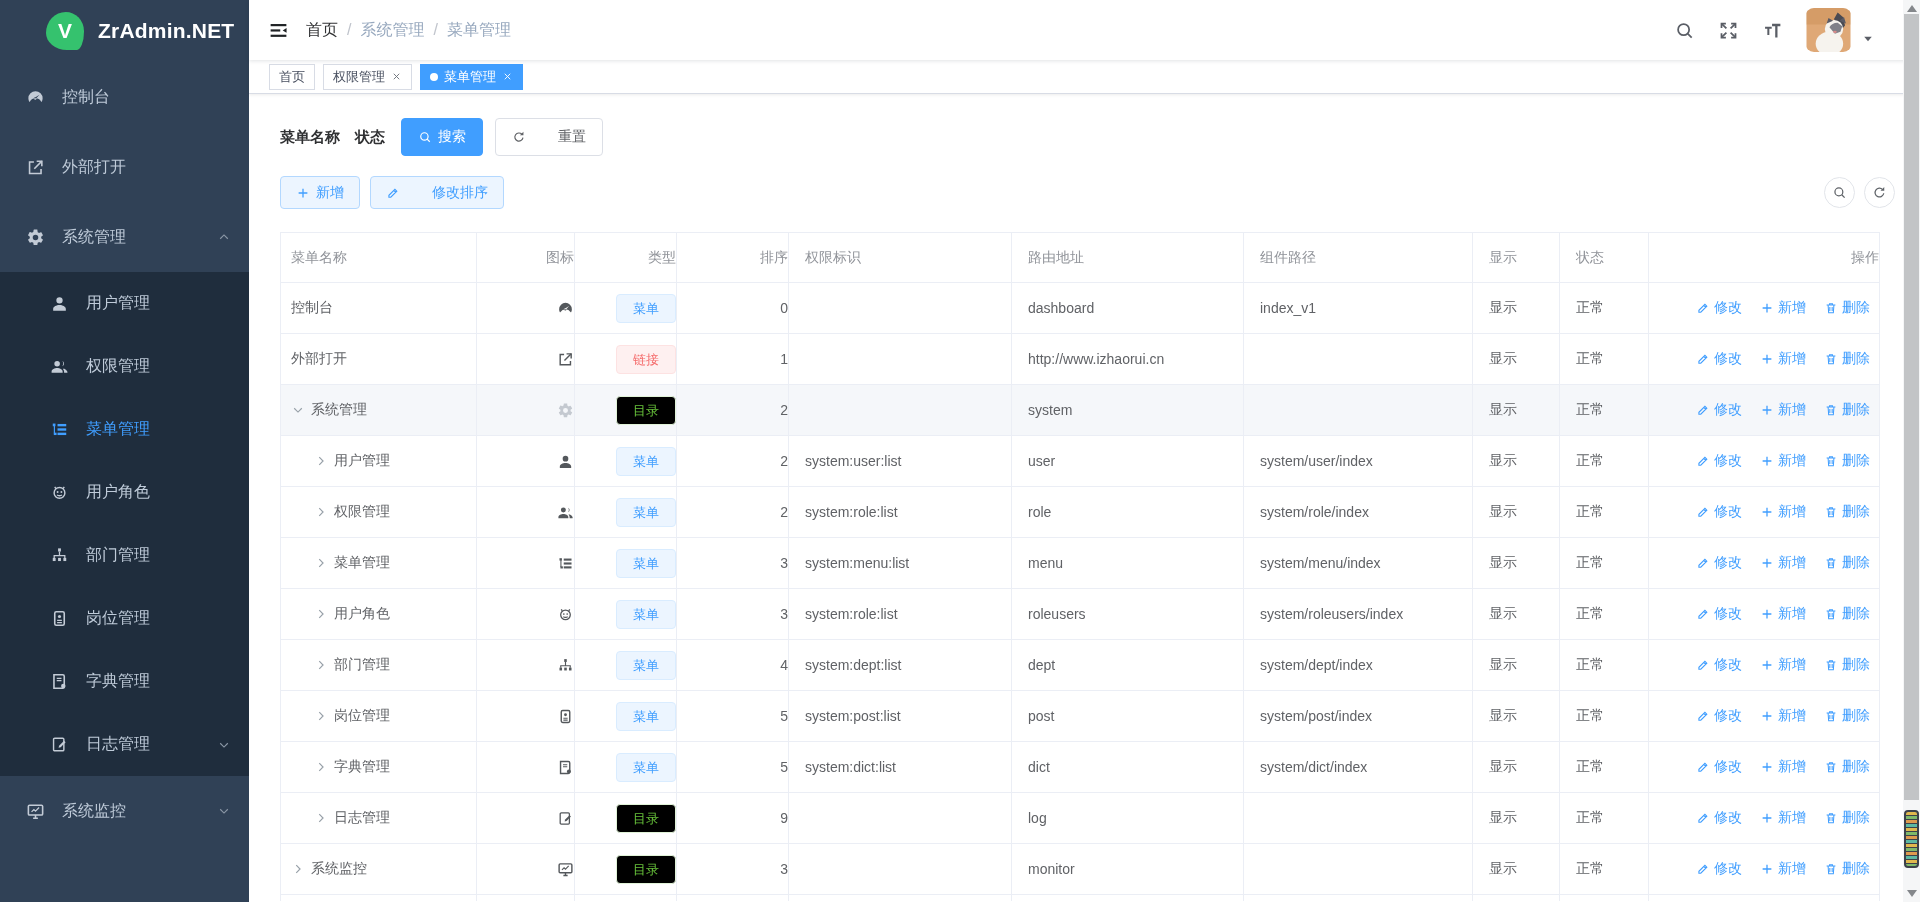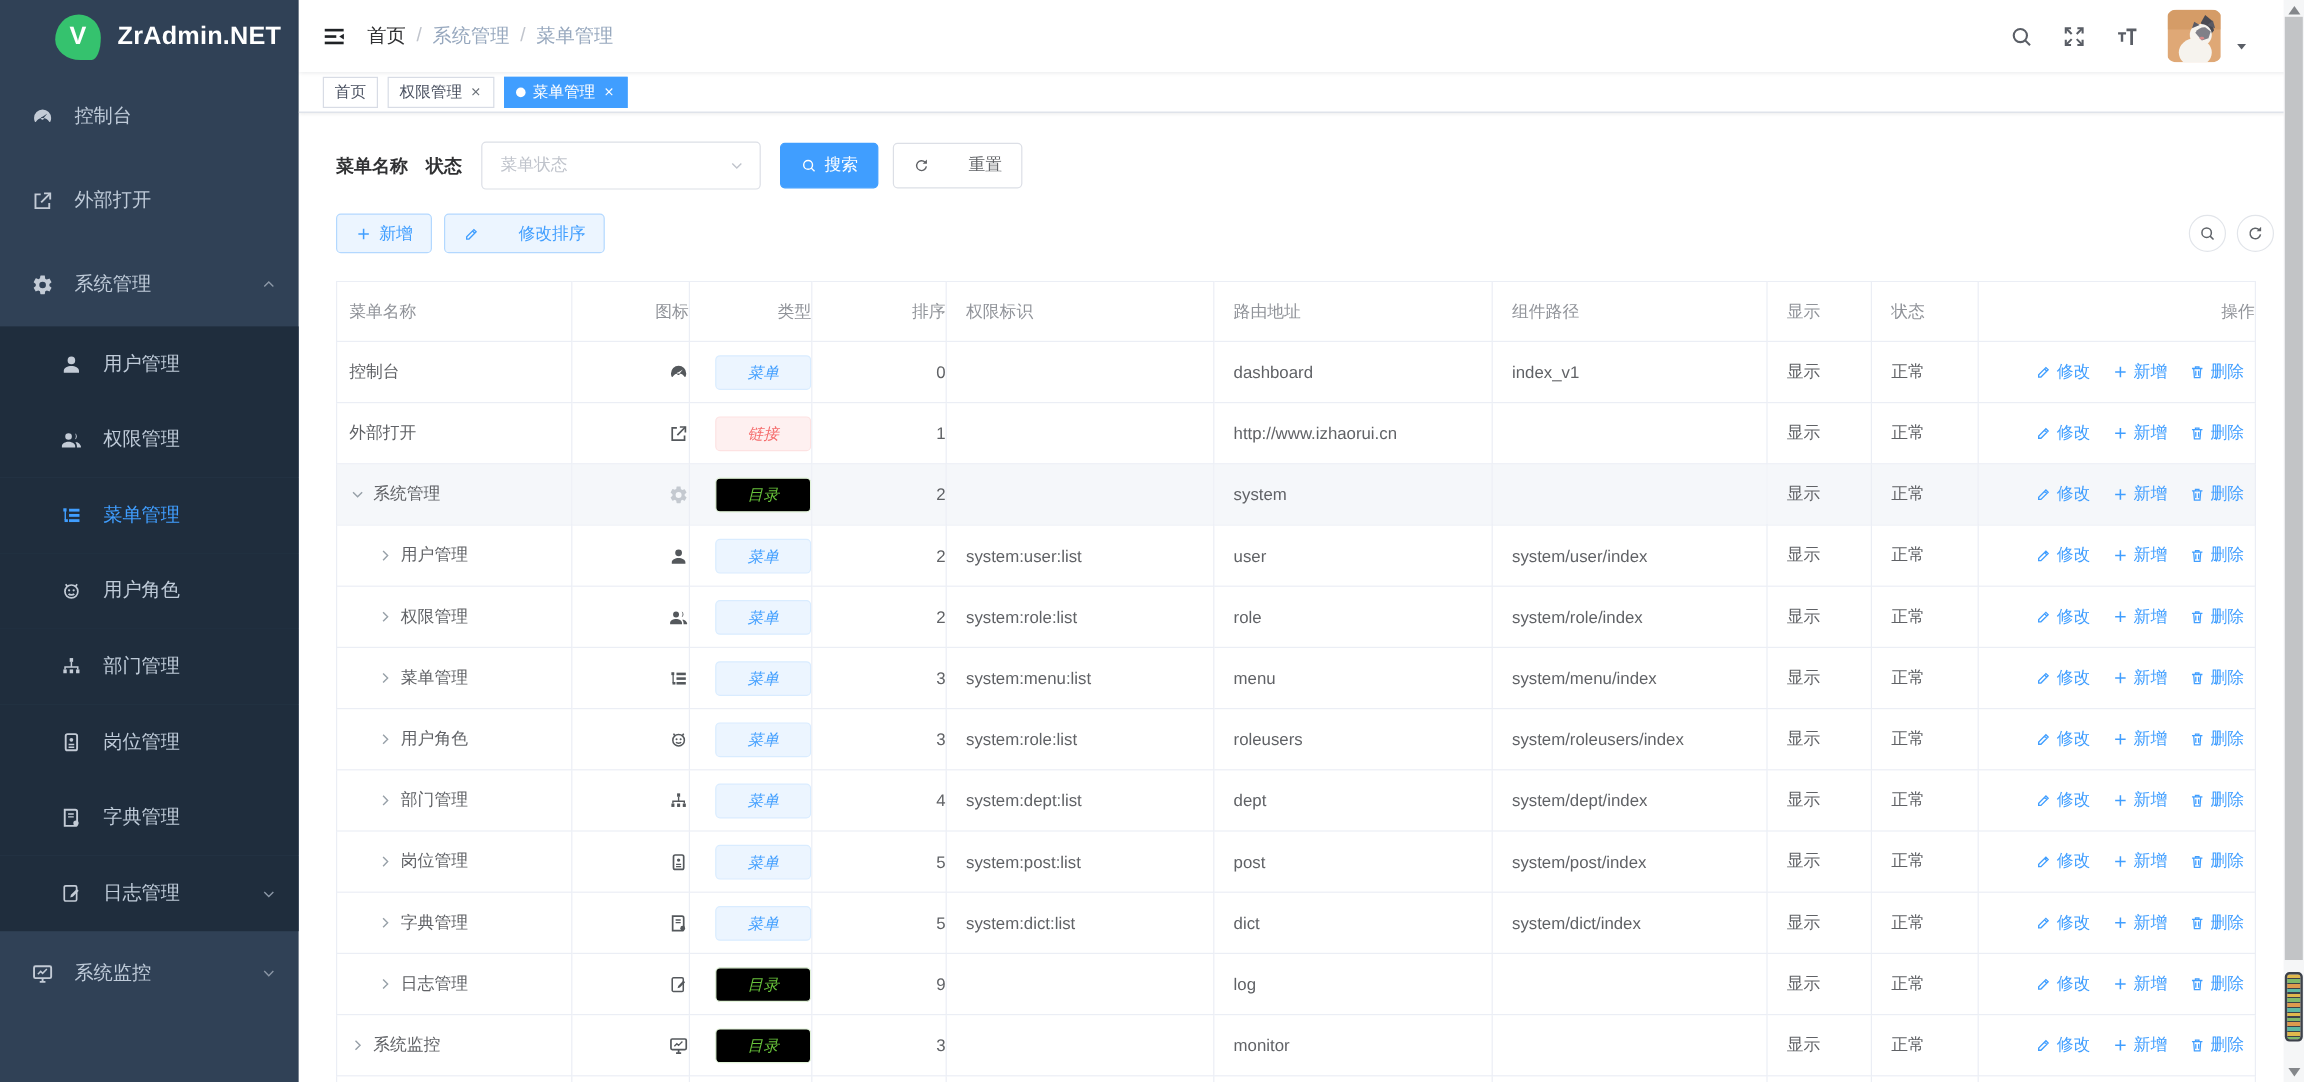--- a/index.html
+++ b/index.html
@@ -82,21 +82,21 @@
   th{height:50px;font-weight:normal;color:#909399;background:#fff;}
   td{height:51px;color:#606266;}
   .al{text-align:left;padding:0 16px;}
   .ac{text-align:right;}
   th.name-col,td.name-col{padding:0 10px;}
   tr.hl td{background:#f5f7fa;}
   .tree-cell{display:flex;align-items:center;}
   .tree-caret{width:14px;height:14px;color:#97a0a8;margin-right:6px;flex:0 0 14px;}
   .row-ic{width:17px;height:17px;color:#54585c;display:inline-block;vertical-align:middle;}
   .row-ic.light{color:#c4c9d0;}
-  .tg{display:inline-block;height:29px;line-height:27px;padding:0 26px;font-size:13px;border-radius:4px;border:1px solid;font-style:italic;}
+  .tg{display:inline-block;height:29px;line-height:27px;padding:0 16px;font-size:13px;border-radius:4px;border:1px solid;}
   .tg.blue{color:#409eff;background:#ecf5ff;border-color:#d9ecff;}
   .tg.green{color:#67c23a;background:#000000;border-color:#e1f3d8;}
   .tg.red{color:#f56c6c;background:#fef0f0;border-color:#fde2e2;}
   .act{color:var(--accent);display:inline-flex;align-items:center;gap:4px;margin:0 9px;cursor:pointer;text-decoration:none;}
   .act .ic{width:14px;height:14px;}
   tr.sliver td{height:10px;border-bottom:none;}
 
   
   .scrollbar{position:absolute;top:0;right:0;width:17px;height:902px;background:#f5f6f7;z-index:10;}
   .sb-arrow{position:absolute;left:4px;width:0;height:0;border-left:5px solid transparent;border-right:5px solid transparent;}
@@ -343,28 +343,20 @@
               <path stroke="currentColor" stroke-width="2" d="m6 6 12 12M18 6 6 18"></path>
             </svg>
           </span>
         </span>
       </div>
 
     <section class="content">
       <div class="filter">
         <label class="flabel">菜单名称</label>
         <label class="flabel st">状态</label>
-        <div class="fselect">
-          <span class="ph">菜单状态</span>
-          <span class="ic sel-ic">
-              <svg viewBox="0 0 24 24" width="100%" height="100%" aria-hidden="true">
-                <path fill="none" stroke="currentColor" stroke-width="2" d="m5.5 9 6.5 6.5L18.5 9"></path>
-              </svg>
-            </span>
-        </div>
         <button class="btn primary">
           <span class="ic b-ic">
               <svg viewBox="0 0 24 24" width="100%" height="100%" aria-hidden="true">
                 <circle cx="11" cy="11" r="6.3" fill="none" stroke="currentColor" stroke-width="2"></circle>
                 <path d="m15.6 15.6 4.6 4.6" stroke="currentColor" stroke-width="2"></path>
               </svg>
             </span>
           <span>搜索</span>
         </button>
         <button class="btn">

